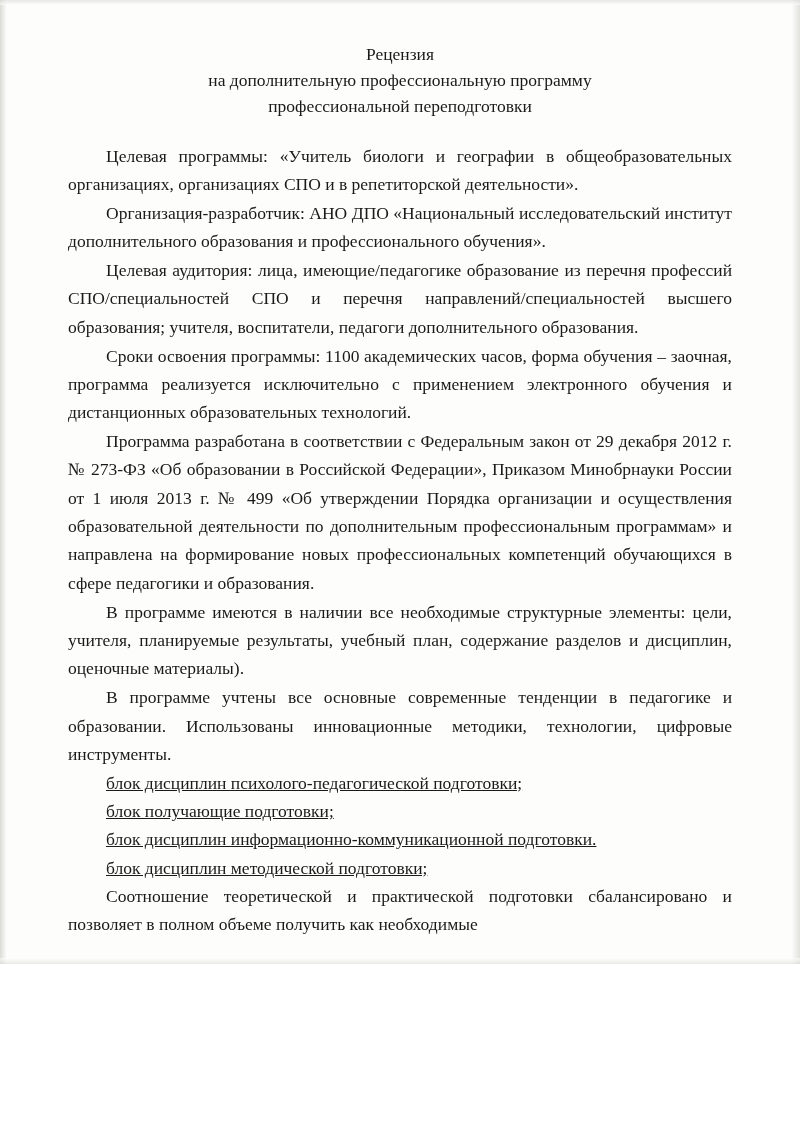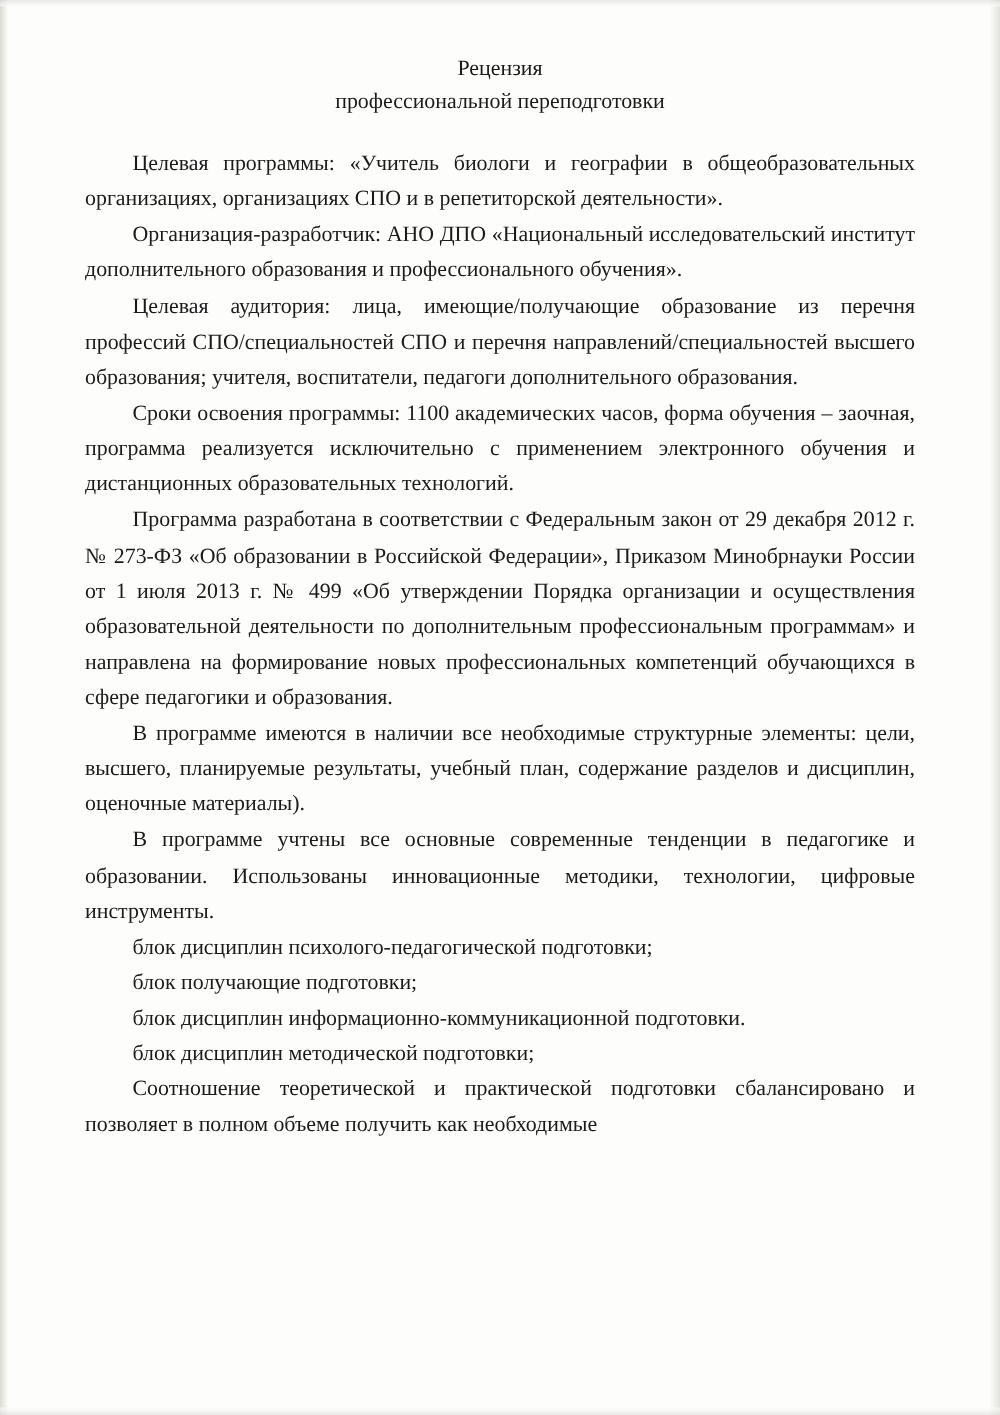--- a/index.html
+++ b/index.html
@@ -9,21 +9,21 @@
   }
   body {
     width: 800px;
     height: 1132px;
     font-family: "Liberation Serif", serif;
     color: #1a1a1a;
   }
   .page {
     position: relative;
     width: 800px;
-    height: 1132px;
+    height: 964px;
     background: #fdfdfb;
     overflow: hidden;
     box-sizing: border-box;
   }
   
   .edge-left {
     position: absolute;
     left: 0; top: 0;
     width: 7px; height: 1132px;
     background: linear-gradient(to right, #cfcfc9, #ffffff);
@@ -77,51 +77,53 @@
     text-align: justify;
   }
   .para b {
     font-weight: normal;
     margin-top: 32px;
   }
   .list-line {
     margin: 0;
     text-indent: 38px;
     text-align: left;
+    text-decoration: underline;
   }
 </style>
 </head>
 <body>
 
 <div class="page">
   <div class="edge-left"></div>
   <div class="edge-right"></div>
   <div class="edge-top"></div>
   <div class="edge-bottom"></div>
 
   <div class="content">
 
     <div class="title-block">
       <div>Рецензия</div>
+      <div>на дополнительную профессиональную программу</div>
       <div>профессиональной переподготовки</div>
     </div>
 
     <div class="doc-body">
 
       <p class="para"><span>Целевая программы: </span><b>«Учитель биологи и географии в общеобразовательных организациях, организациях СПО и в репетиторской деятельности».</b></p>
 
       <p class="para">Организация-разработчик: АНО ДПО «Национальный исследовательский институт дополнительного образования и профессионального обучения».</p>
 
-      <p class="para">Целевая аудитория: лица, имеющие/получающие образование из перечня профессий СПО/специальностей СПО и перечня направлений/специальностей высшего образования; учителя, воспитатели, педагоги дополнительного образования.</p>
+      <p class="para">Целевая аудитория: лица, имеющие/педагогике образование из перечня профессий СПО/специальностей СПО и перечня направлений/специальностей высшего образования; учителя, воспитатели, педагоги дополнительного образования.</p>
 
       <p class="para">Сроки освоения программы: 1100 академических часов, форма обучения – заочная, программа реализуется исключительно с применением электронного обучения и дистанционных образовательных технологий.</p>
 
       <p class="para">Программа разработана в соответствии с Федеральным закон от 29 декабря 2012 г. № 273-ФЗ «Об образовании в Российской Федерации», Приказом Минобрнауки России от 1 июля 2013 г. № 499 «Об утверждении Порядка организации и осуществления образовательной деятельности по дополнительным профессиональным программам» и направлена на формирование новых профессиональных компетенций обучающихся в сфере педагогики и образования.</p>
 
-      <p class="para">В программе имеются в наличии все необходимые структурные элементы: цели, высшего, планируемые результаты, учебный план, содержание разделов и дисциплин, оценочные материалы).</p>
+      <p class="para">В программе имеются в наличии все необходимые структурные элементы: цели, учителя, планируемые результаты, учебный план, содержание разделов и дисциплин, оценочные материалы).</p>
 
       <p class="para">В программе учтены все основные современные тенденции в педагогике и образовании. Использованы инновационные методики, технологии, цифровые инструменты.</p>
 
 
       <p class="list-line">блок дисциплин психолого-педагогической подготовки;</p>
       <p class="list-line">блок получающие подготовки;</p>
       <p class="list-line">блок дисциплин информационно-коммуникационной подготовки.</p>
       <p class="list-line">блок дисциплин методической подготовки;</p>
 
       <p class="para">Соотношение теоретической и практической подготовки сбалансировано и позволяет в полном объеме получить как необходимые</p>

